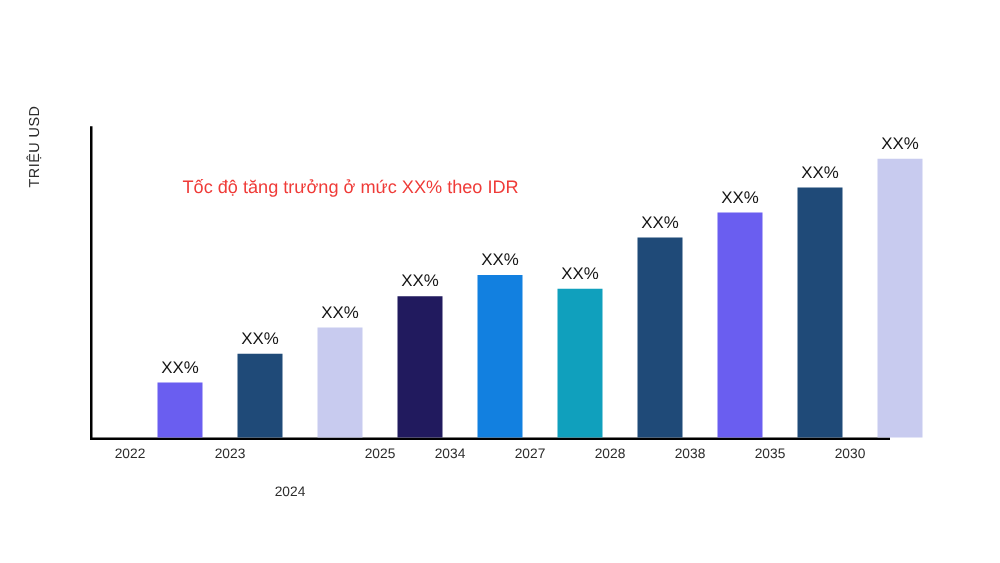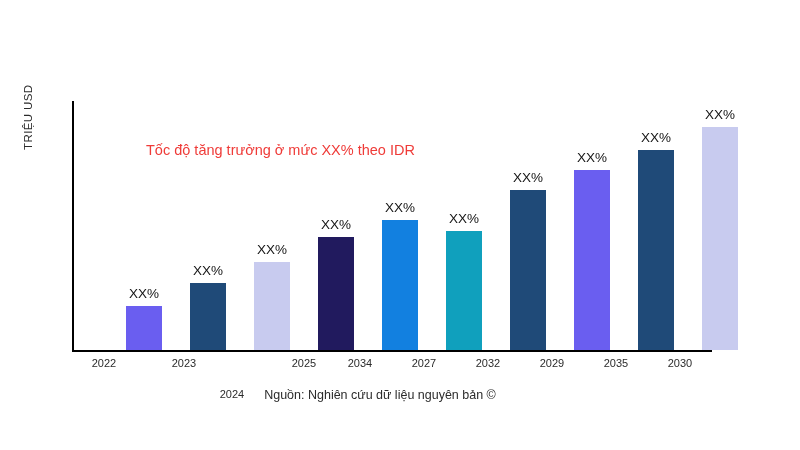--- a/index.html
+++ b/index.html
@@ -179,21 +179,20 @@
 
   <div id="growth-annotation">Tốc độ tăng trưởng ở mức XX% theo IDR</div>
 
   <div id="categories-layer">
       <div class="cat-label" style="left: 64px; width: 80px;">2022</div>
       <div class="cat-label" style="left: 144px; width: 80px;">2023</div>
       <div class="cat-label" style="left: 192px; width: 80px; margin-top: 31px;">2024</div>
       <div class="cat-label" style="left: 264px; width: 80px;">2025</div>
       <div class="cat-label" style="left: 320px; width: 80px;">2034</div>
       <div class="cat-label" style="left: 384px; width: 80px;">2027</div>
-      <div class="cat-label" style="left: 448px; width: 80px;">2032</div>
-      <div class="cat-label" style="left: 512px; width: 80px;">2029</div>
+      <div class="cat-label" style="left: 448px; width: 80px;">2028</div>
+      <div class="cat-label" style="left: 512px; width: 80px;">2038</div>
       <div class="cat-label" style="left: 576px; width: 80px;">2035</div>
       <div class="cat-label" style="left: 640px; width: 80px;">2030</div>
     </div>
 
-  <div id="source-note">Nguồn: Nghiên cứu dữ liệu nguyên bản ©</div>
 
 </div>
 
 </body></html>

